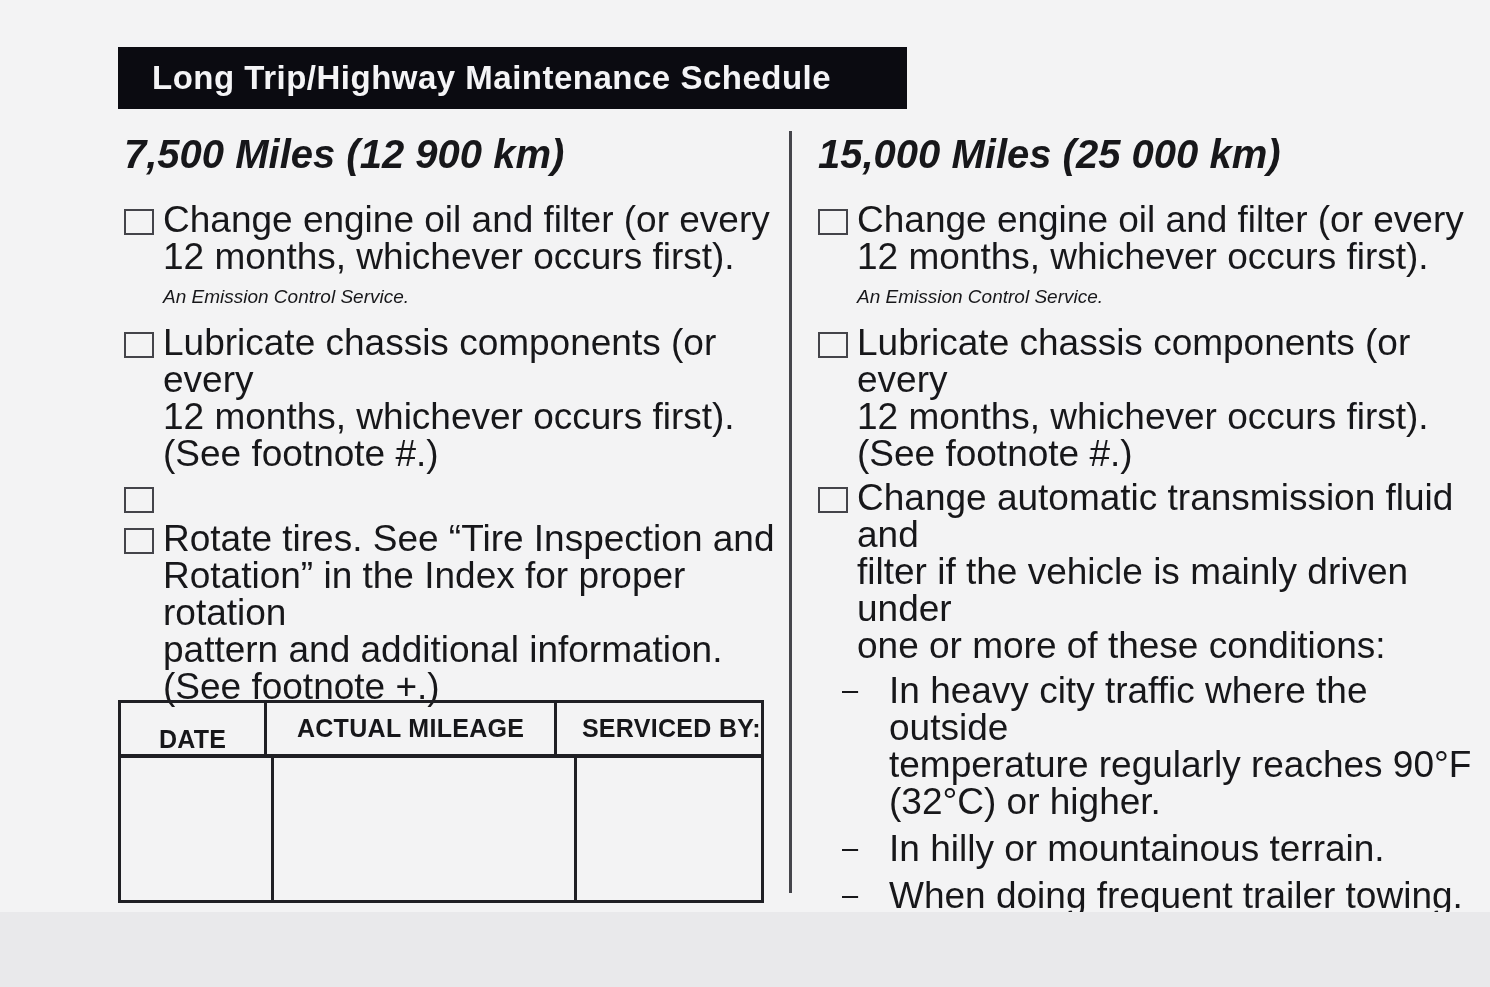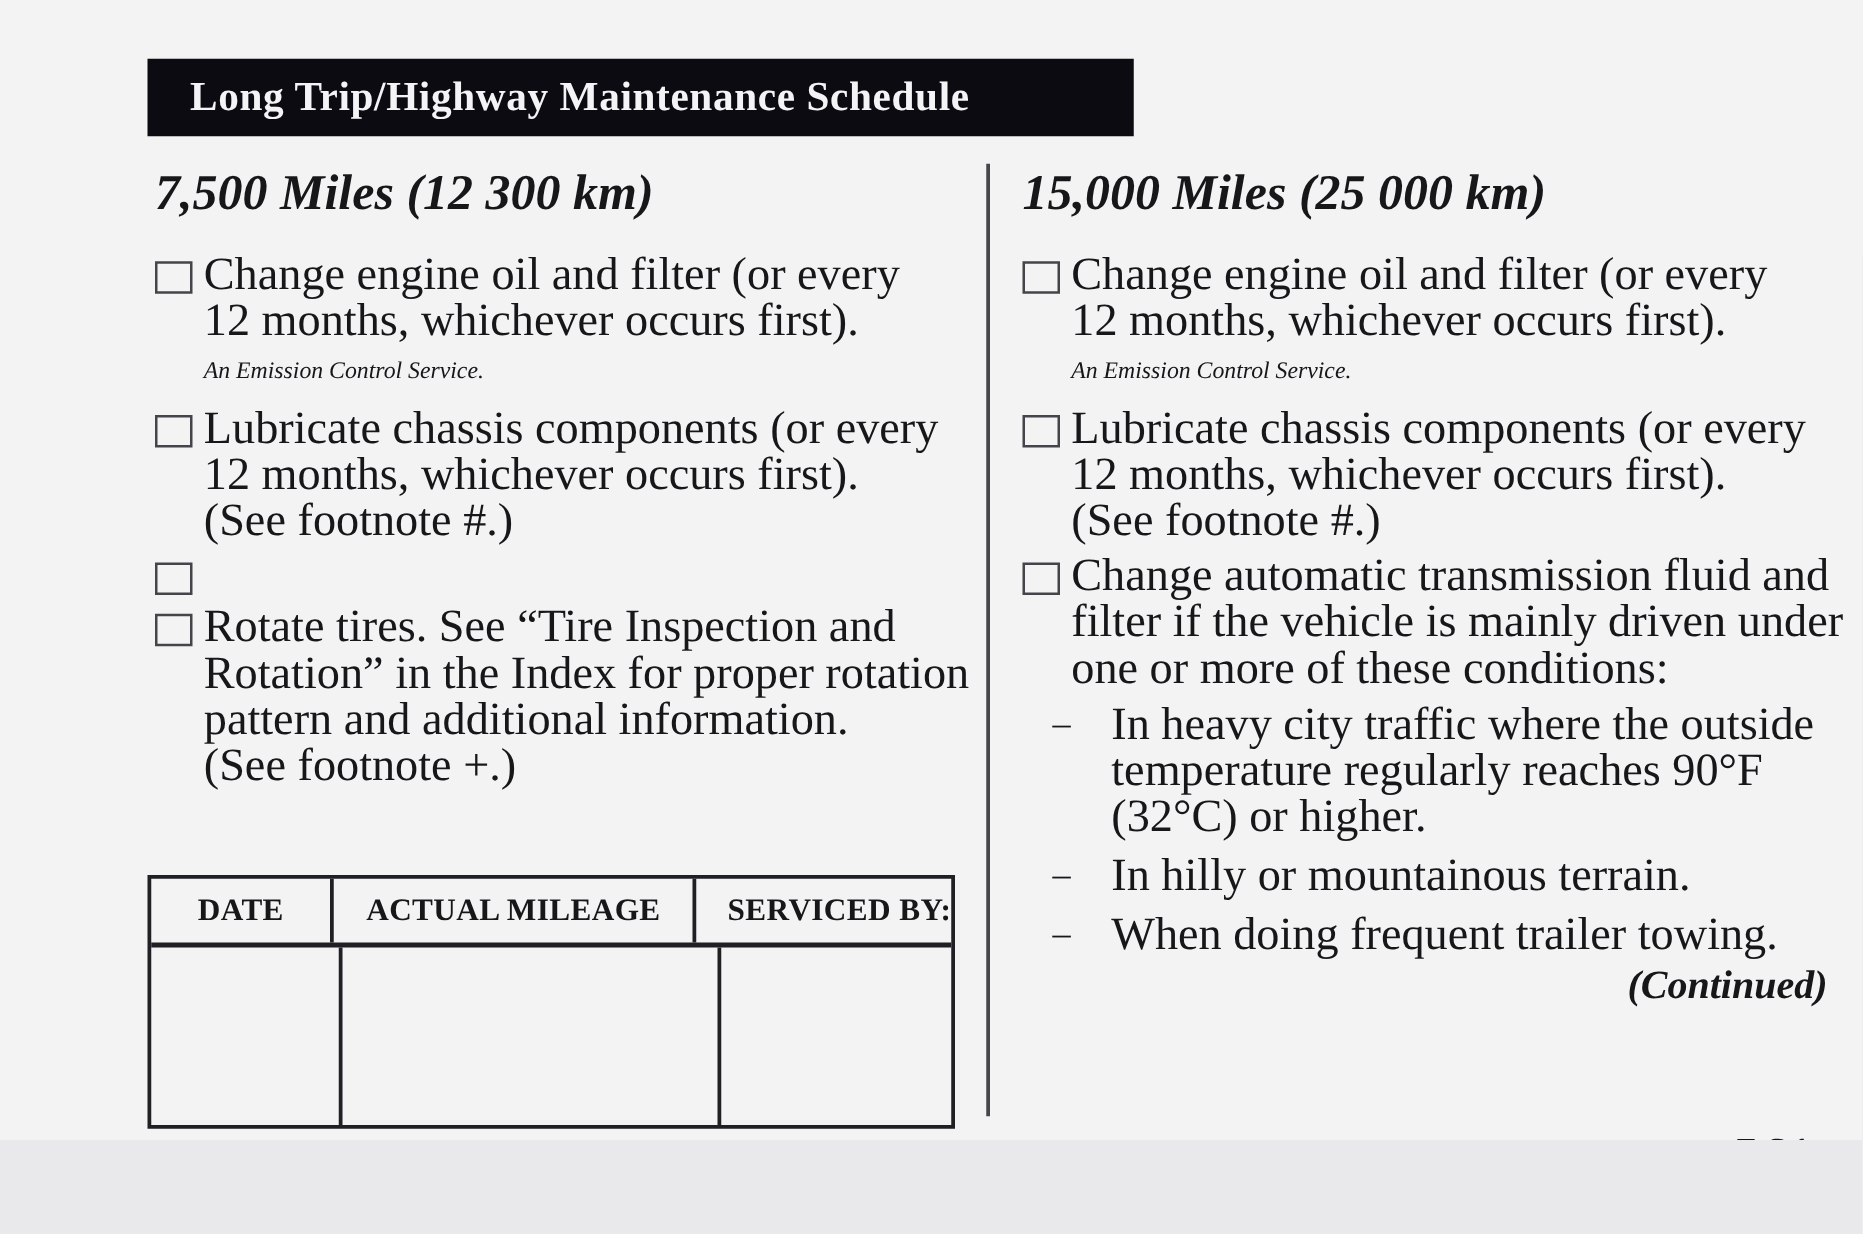--- a/index.html
+++ b/index.html
@@ -1,19 +1,19 @@
 <!DOCTYPE html>
 <html><head>
 <meta charset="utf-8">
 <style>
   html,body { margin:0; padding:0; background:#e9e9eb; }
   .page {
     position:relative; width:1490px; height:912px;
     background:#f3f3f4;
-    font-family:Liberation Serif, serif;
+    font-family:Liberation Sans, sans-serif;
     color:#17171a;
     overflow:hidden;
   }
   
   .title-bar {
     position:absolute; left:118px; top:47px; width:789px; height:62px;
     background:#0b0b11; display:flex; align-items:center;
   }
   .title-bar .title-text {
     font-weight:bold; font-size:33px; color:#f4f4f6;
@@ -52,21 +52,21 @@
     position:absolute; left:118px; top:700px; width:646px; height:203px;
     border:3px solid #1f1f24; box-sizing:border-box; background:transparent;
   }
   .mtable .hrow { display:flex; height:55px; border-bottom:4px solid #1f1f24; box-sizing:border-box; }
   .mtable .brow { display:flex; height:calc(100% - 55px); }
   .mtable .cell {
     box-sizing:border-box; border-right:3px solid #1f1f24;
     display:flex; align-items:center; justify-content:center;
   }
   .mtable .cell:last-child { border-right:none; }
-  .mtable .c1 { width:153px; }
+  .mtable .c1 { width:153px;align-items:flex-end; }
   .mtable .c2 { width:303px;text-align:center; }
   .mtable .c3 { flex:1;padding-left:25px; }
   .hcell-text { font-weight:bold; font-size:25px; letter-spacing:0.3px; white-space:nowrap; }
   
   .v-divider {
     position:absolute; left:789px; top:131px; width:3px; height:762px;
     background:#45454b;
   }
   
   .footer-rule {
@@ -83,21 +83,21 @@
 
 <div class="page">
 
   <div class="title-bar">
     <span class="title-text">Long Trip/Highway Maintenance Schedule</span>
   </div>
 
   <div class="v-divider"></div>
 
   <div class="col col-left">
-    <div class="col-heading">7,500 Miles (12 300 km)</div>
+    <div class="col-heading">7,500 Miles (12 900 km)</div>
 
     <div class="check-item">
       <span class="checkbox"></span>
       <div class="item-text">Change engine oil and filter (or every
 12 months, whichever occurs first).</div>
     </div>
     <div class="item-note">An Emission Control Service.</div>
 
     <div class="check-item">
       <span class="checkbox"></span>

